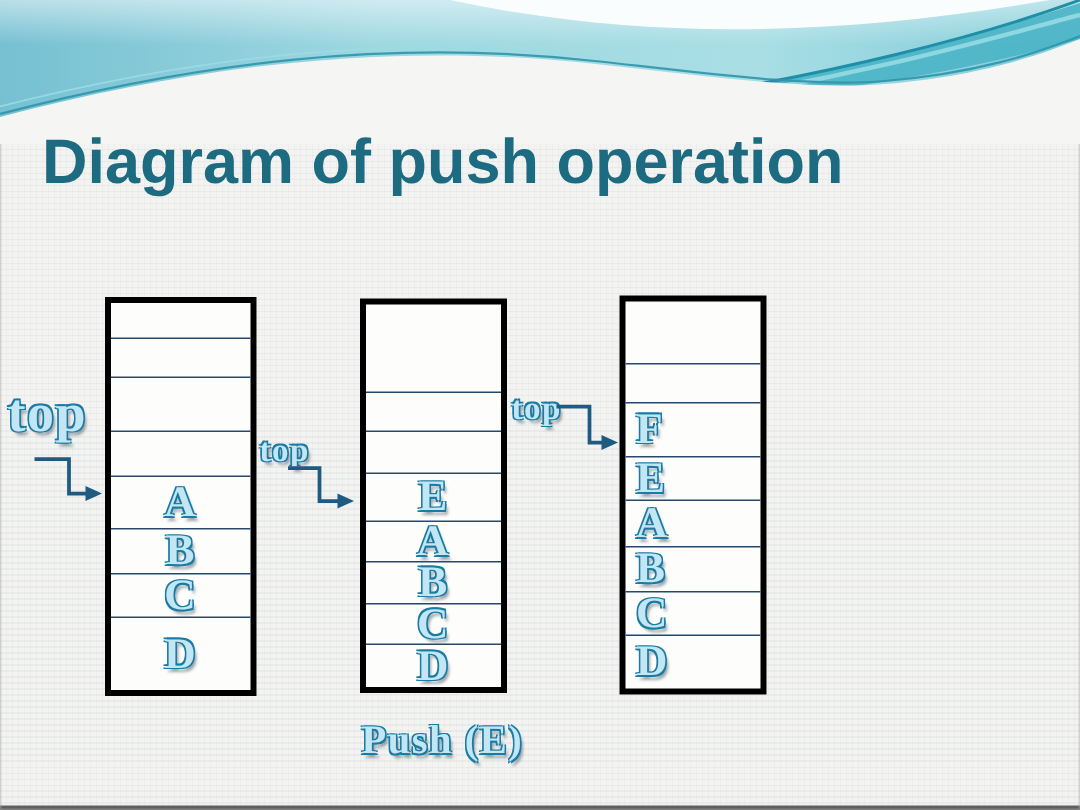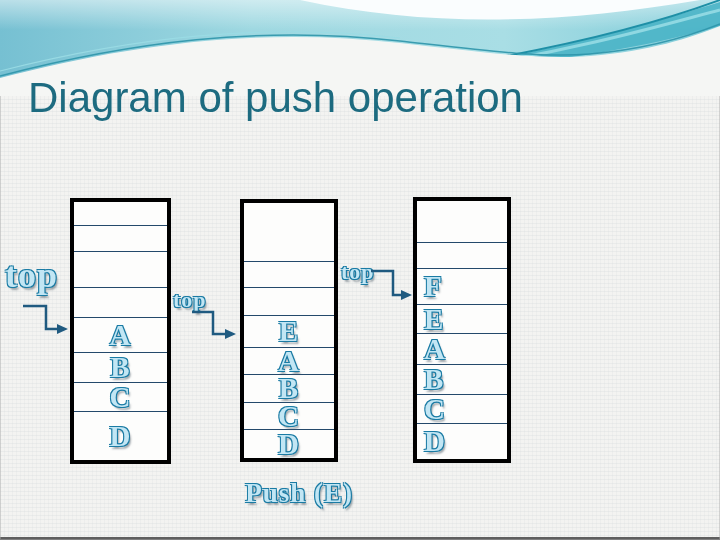--- a/index.html
+++ b/index.html
@@ -7,22 +7,22 @@
     position:relative;width:720px;height:540px;overflow:hidden;
     background:#f3f3f1;
     background-image:
       repeating-linear-gradient(0deg, rgba(190,198,204,.18) 0 1px, transparent 1px 4px),
       repeating-linear-gradient(90deg, rgba(190,198,204,.12) 0 1px, transparent 1px 4px);
     box-shadow: inset 0 0 0 1px rgba(170,170,170,.45), inset 0 -3px 0 #5f5f5f;
     font-family:"Liberation Sans", sans-serif;
   }
   .header{position:absolute;left:0;top:0;}
   .title{
-    position:absolute;left:28px;top:74px;margin:0;
-    font-size:42px;font-weight:400;letter-spacing:0;
+    position:absolute;left:28px;top:84px;margin:0;
+    font-size:42px;font-weight:700;letter-spacing:0;
     color:#1d6b80;font-family:"Liberation Sans",sans-serif;white-space:nowrap;
   }
   .stack{
     position:absolute;border:4px solid #000;background:#fdfdfc;box-sizing:border-box;
   }
   .cell{
     box-sizing:border-box;display:flex;align-items:center;justify-content:center;overflow:visible;
   }
   .cell.lined{border-bottom:1px solid #24496b;}
   .align-left .cell{justify-content:flex-start;padding-left:7px;}
@@ -30,21 +30,21 @@
     font-family:"Liberation Serif",serif;font-weight:bold;line-height:1;
     color:#c2e6f4;letter-spacing:1px;
     text-shadow:-1px -1px 0 #1a7ba4, 1px -1px 0 #1a7ba4, -1px 1px 0 #1a7ba4,
                 1px 1px 0 #1a7ba4, 2px 3px 2px rgba(80,95,105,.55);
   }
   .letter{font-size:29px;}
   .top-label{position:absolute;white-space:nowrap;}
   #top-label-0{left:5px;top:257px;font-size:36px;}
   #top-label-1{left:173px;top:289px;font-size:22px;}
   #top-label-2{left:341px;top:261px;font-size:22px;}
-  .caption{position:absolute;top:480px;width:112px;text-align:right;font-size:27px;white-space:nowrap;}
+  .caption{position:absolute;top:480px;width:112px;text-align:left;font-size:27px;white-space:nowrap;}
   #caption-1{left:241px;}
   #caption-2{left:387px;}
   .arrows{position:absolute;left:0;top:0;pointer-events:none;}
 </style>
 </head>
 <body>
 
 <div class="slide">
 
   <svg class="header" width="720" height="96" viewBox="0 0 720 96">

